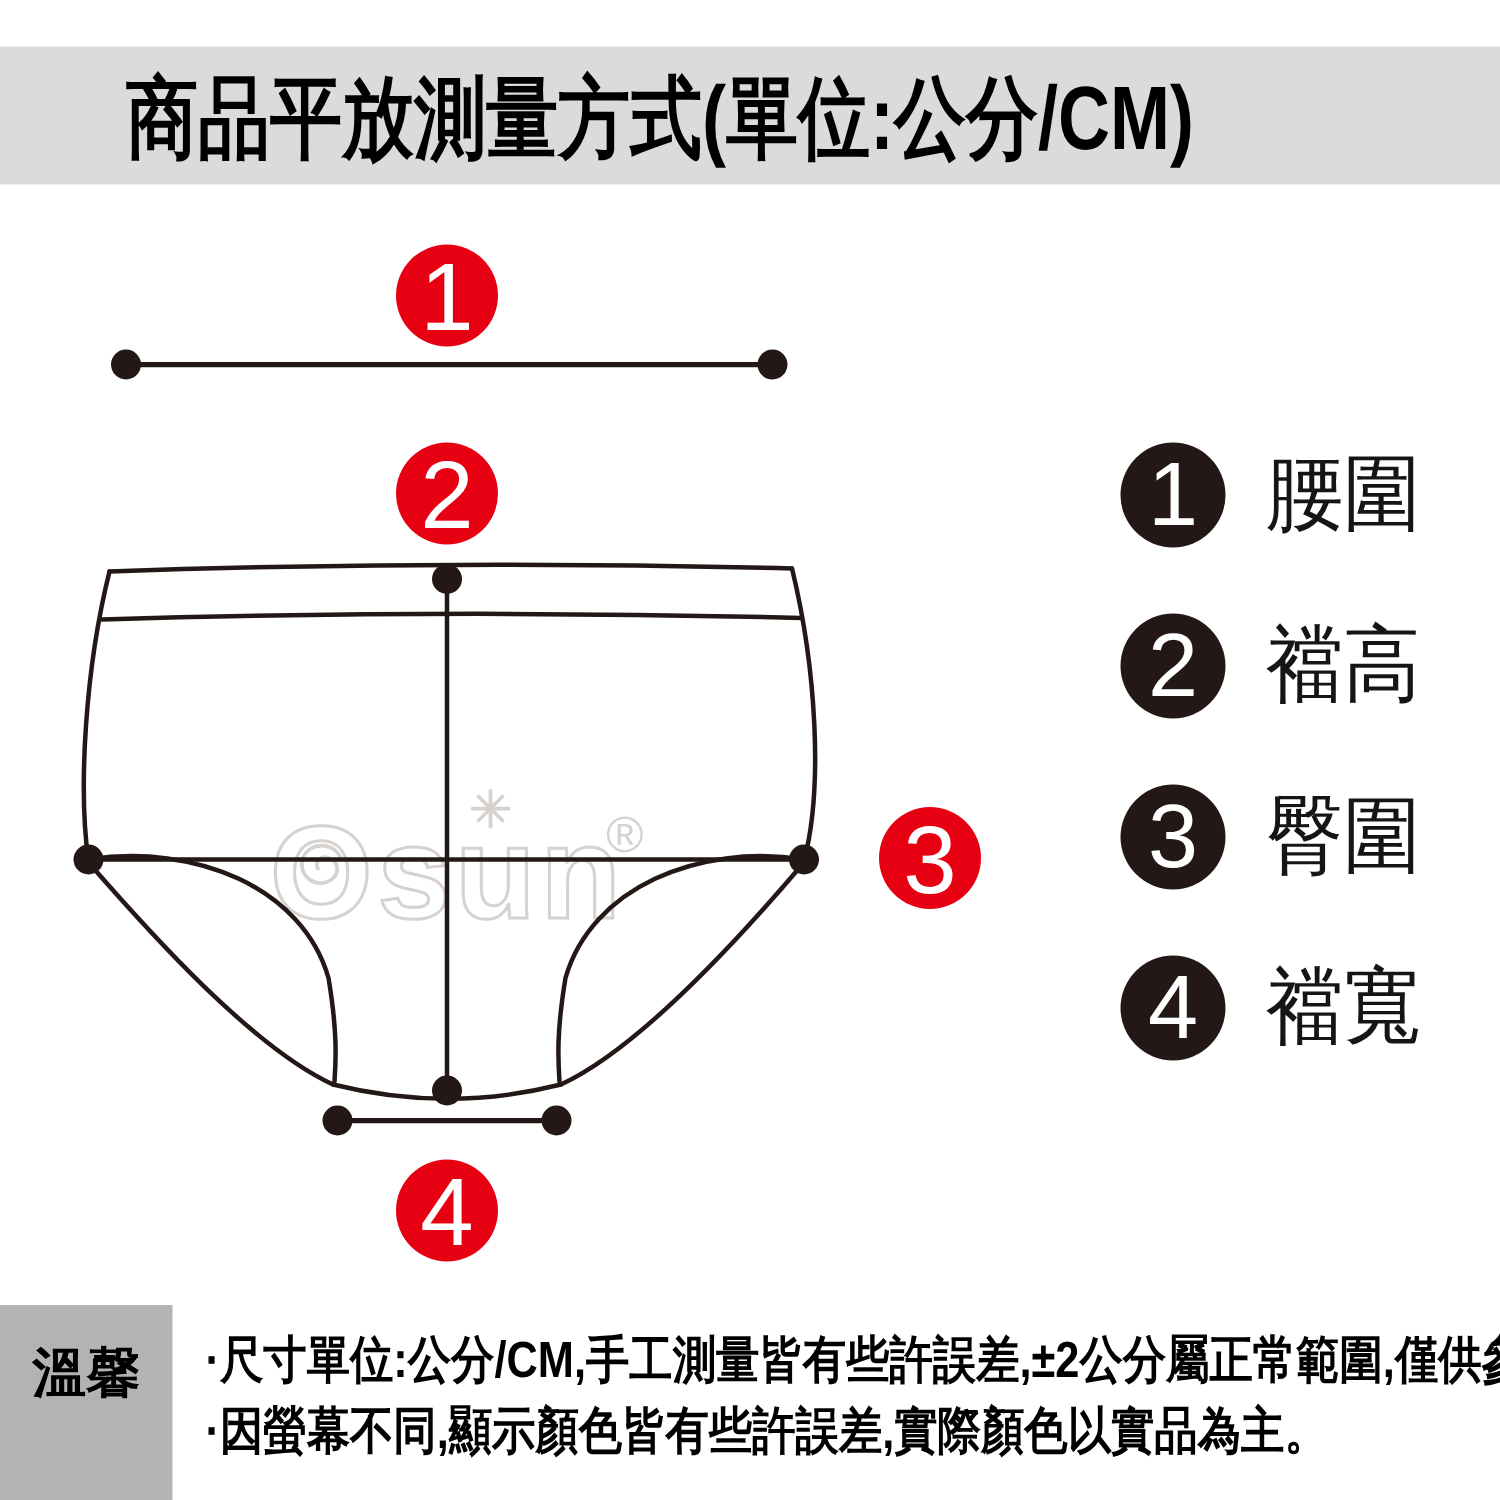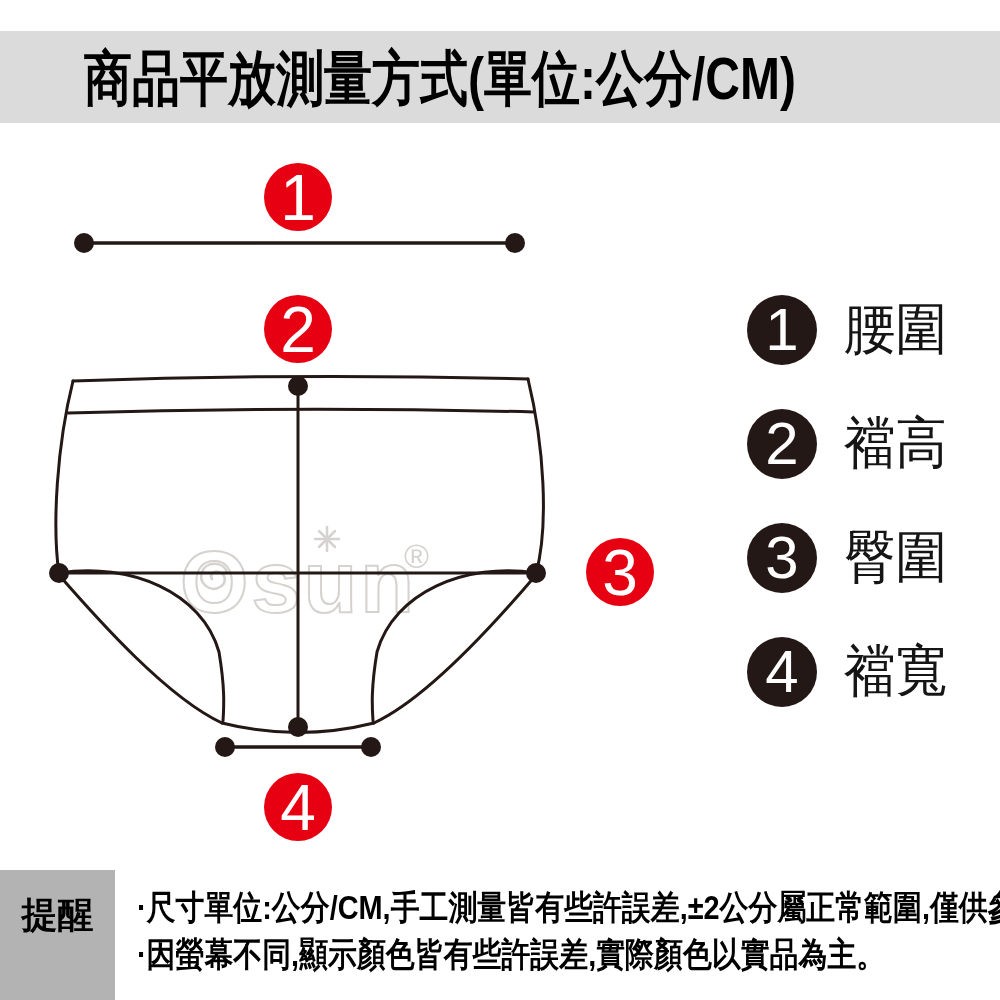--- a/index.html
+++ b/index.html
@@ -149,18 +149,18 @@
   </div>
   <div class="legend-row">
     <div class="legend-circle">
       <span>4</span>
     </div>
     <span class="legend-label">襠寬</span>
   </div>
 </div>
 
 <div class="reminder-box">
-  <div>提醒</div>
+  <div>溫馨</div>
 </div>
 <div class="reminder-notes">
   <p>·尺寸單位:公分/CM,手工測量皆有些許誤差,±2公分屬正常範圍,僅供參考</p>
   <p>·因螢幕不同,顯示顏色皆有些許誤差,實際顏色以實品為主。</p>
 </div>
 
 </body></html>

